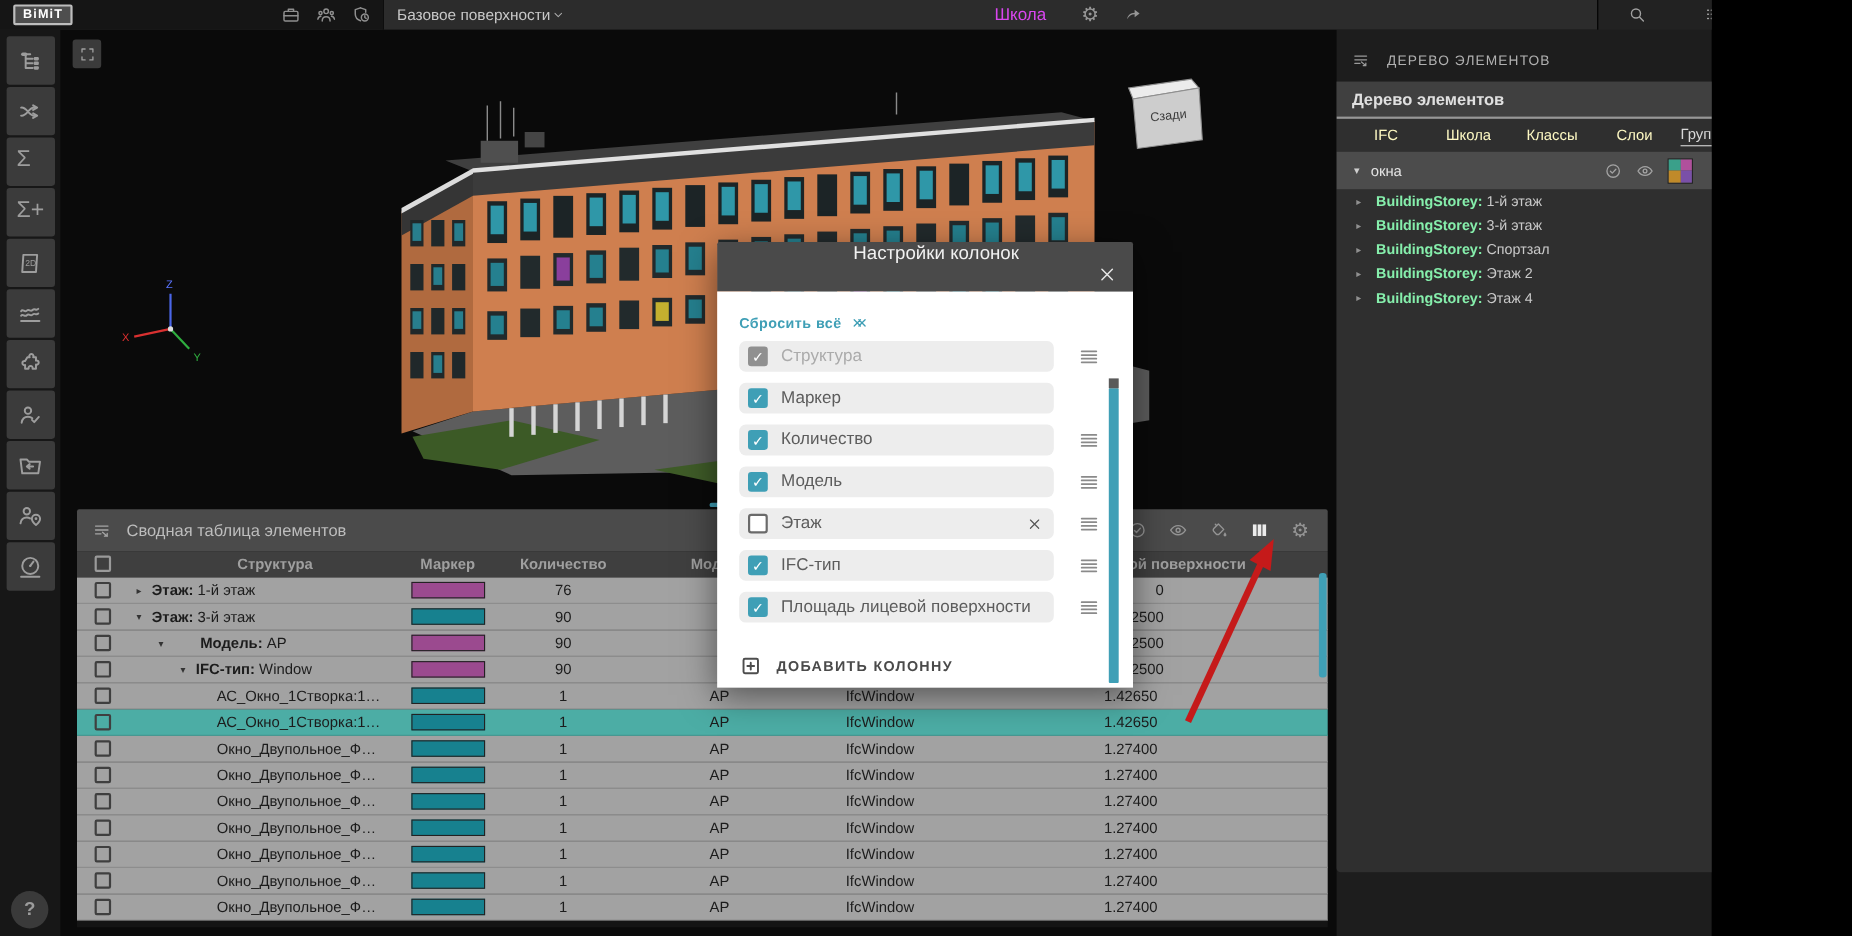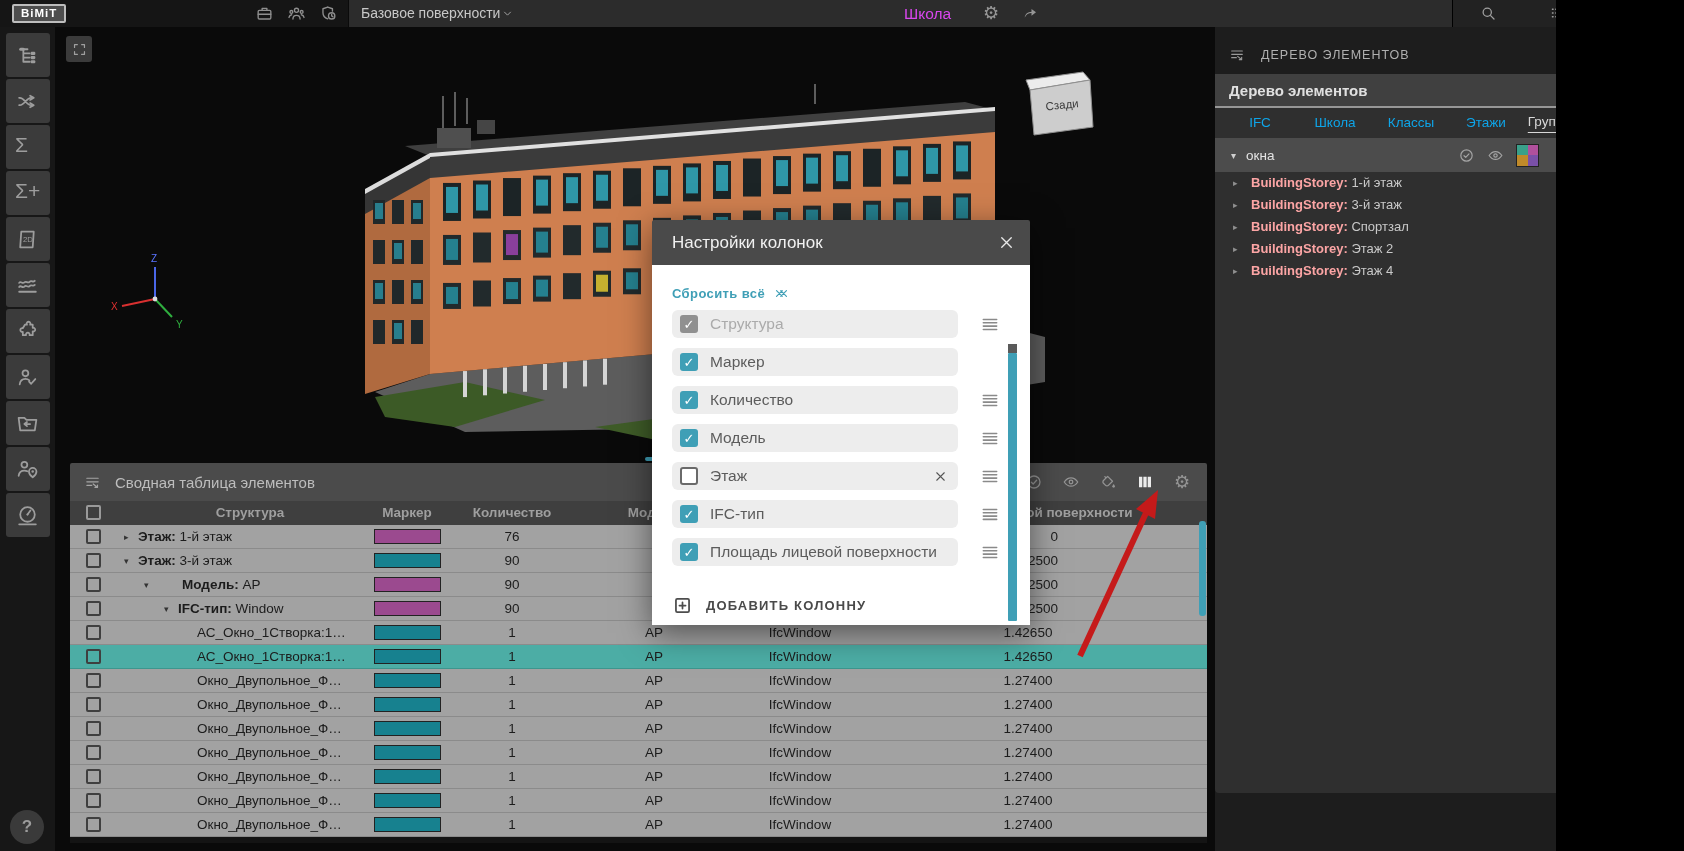--- a/index.html
+++ b/index.html
@@ -74,52 +74,52 @@
   
   .right-panel{position:absolute;left:1215px;top:27px;width:423px;height:824px;background:#1d1d1d;z-index:5;}
   .rp-head{position:absolute;left:0;top:13px;width:100%;height:30px;display:flex;align-items:center;}
   .rp-head .icon{margin-left:14px;font-size:16px;color:#9a9a9a;}
   .rp-head .lbl{margin-left:16px;font-size:12.5px;letter-spacing:1px;color:#b0b0b0;}
   .rp-card{position:absolute;left:0;top:47px;width:423px;height:719px;background:#2f2f2f;border-radius:0 0 4px 4px;overflow:hidden;}
   .rp-selector{height:32px;background:#404040;border-bottom:2px solid #979797;display:flex;align-items:center;}
   .rp-selector .val{margin-left:14px;font-size:15px;font-weight:bold;color:#e0e0e0;}
   .rp-selector .icon{margin-left:auto;margin-right:12px;font-size:14px;color:#a9a9a9;}
   .rp-tabs{position:relative;height:30px;}
-  .rp-tab{position:absolute;bottom:5px;transform:translateX(-50%);font-size:13.5px;color:#0ea5e9;padding-bottom:3px;white-space:nowrap;}
+  .rp-tab{position:absolute;bottom:5px;transform:translateX(-50%);font-size:13.5px;color:#fef9c3;padding-bottom:3px;white-space:nowrap;}
   .rp-tab.active{color:#d8d8d8;border-bottom:1.5px solid #d8d8d8;}
   .rp-actions{height:30px;background:#3a3a3a;display:flex;align-items:center;font-size:12.5px;}
   .rp-actions .left{margin-left:14px;display:flex;align-items:center;gap:8px;color:#4ba7bd;letter-spacing:.5px;}
   .rp-actions .right{margin-left:auto;margin-right:12px;display:flex;align-items:center;gap:7px;color:#4ba7bd;font-size:13px;letter-spacing:.4px;}
   .rp-actions .icon{font-size:15px;}
   .rp-group{height:34px;background:#4c4c4c;display:flex;align-items:center;}
   .rp-group .chev{margin-left:16px;font-size:10px;color:#cfcfcf;}
   .rp-group .name{margin-left:10px;font-size:13.5px;color:#e3e3e3;}
   .rp-group .gicons{margin-left:auto;margin-right:99px;display:flex;align-items:center;gap:12px;color:#a3a3a3;font-size:17px;}
   .palette{width:21px;height:21px;display:grid;grid-template-columns:1fr 1fr;grid-template-rows:1fr 1fr;border:1px solid #222;}
   .rp-sub{height:26px;background:#363636;display:flex;align-items:center;font-size:12.5px;color:#4ba7bd;}
   .rp-sub .icon{margin-left:12px;font-size:14px;}
   .rp-sub .lbl{margin-left:8px;letter-spacing:.6px;}
   .rp-sub .right{margin-left:auto;margin-right:14px;display:flex;align-items:center;gap:8px;letter-spacing:.4px;}
   .rp-item{position:relative;height:22px;}
   .rp-item .chev{position:absolute;left:18px;top:0;line-height:22px;font-size:9px;color:#909090;}
   .rp-item .txt{position:absolute;left:36px;top:0;line-height:22px;font-size:13px;color:#c9c9c9;white-space:nowrap;}
-  .rp-item .txt b{color:#fca5a5;}
+  .rp-item .txt b{color:#86efac;}
   .rp-item .cb{position:absolute;right:16px;top:4px;width:13px;height:13px;border:1.5px solid #787878;border-radius:2px;box-sizing:border-box;}
 
   
   .right-toolbar{position:absolute;left:1642px;top:27px;width:42px;height:824px;background:#2d2d2d;z-index:5;padding-top:10px;box-sizing:border-box;}
   .rtb-btn{width:34px;height:34px;margin:0 auto 9px auto;border-radius:2px;display:flex;align-items:center;justify-content:center;
     color:#a8a8a8;font-size:22px;}
   .rtb-btn.active{background:#5f5f5f;color:#d5d5d5;}
   .rtb-sep{height:2px;background:#1a1a1a;margin:0 0 10px 0;}
 
   
   .modal{position:absolute;left:652px;top:220px;width:378px;height:405px;z-index:10;box-shadow:0 8px 30px rgba(0,0,0,.5);}
   .m-head{position:absolute;left:0;top:0;width:100%;height:45px;background:#4a4a4a;border-radius:2px 2px 0 0;
-    display:flex;align-items:center;box-sizing:border-box;}
+    display:flex;align-items:center;box-sizing:border-box;flex-direction:column;}
   .m-title{margin-left:20px;font-size:17px;color:#f1f1f1;}
   .m-close{margin-left:auto;margin-right:14px;font-size:19px;color:#e8e8e8;}
   .m-body{position:absolute;left:0;top:45px;width:100%;height:360px;background:#ffffff;}
   .m-reset{position:absolute;left:20px;top:20px;display:flex;align-items:center;gap:8px;color:#3f9fb6;
     font-size:13px;font-weight:bold;letter-spacing:.4px;}
   .m-reset .icon{font-size:17px;}
   .m-list{position:absolute;left:20px;top:45px;}
   .m-row{position:relative;width:286px;height:28px;background:#ededed;border-radius:6px;margin-bottom:10px;
     display:flex;align-items:center;}
   .m-cb{width:18px;height:18px;border-radius:3px;margin-left:8px;display:flex;align-items:center;justify-content:center;
@@ -674,21 +674,21 @@
         <span class="icon">
             <svg viewBox="0 0 24 24" fill="none" stroke="currentColor" stroke-width="1.7" stroke-linecap="round" stroke-linejoin="round">
               <path d="M6.5 9.5l5.5 5.5 5.5-5.5"></path>
             </svg>
           </span>
       </div>
       <div class="rp-tabs" id="rp-tabs">
           <span class="rp-tab" style="left: 45px;">IFC</span>
           <span class="rp-tab" style="left: 120px;">Школа</span>
           <span class="rp-tab" style="left: 196px;">Классы</span>
-          <span class="rp-tab" style="left: 271px;">Этажи</span>
+          <span class="rp-tab" style="left: 271px;">Слои</span>
           <span class="rp-tab active" style="left: 352px;">Группировки</span>
         </div>
       <div class="rp-group">
         <span class="chev">▾</span>
         <span class="name">окна</span>
         <span class="gicons">
           <span class="icon">
               <svg viewBox="0 0 24 24" fill="none" stroke="currentColor" stroke-width="1.7" stroke-linecap="round" stroke-linejoin="round">
                 <circle cx="12" cy="12" r="8"></circle>
                 <path d="M8.5 12.3l2.4 2.4 4.6-5"></path>

